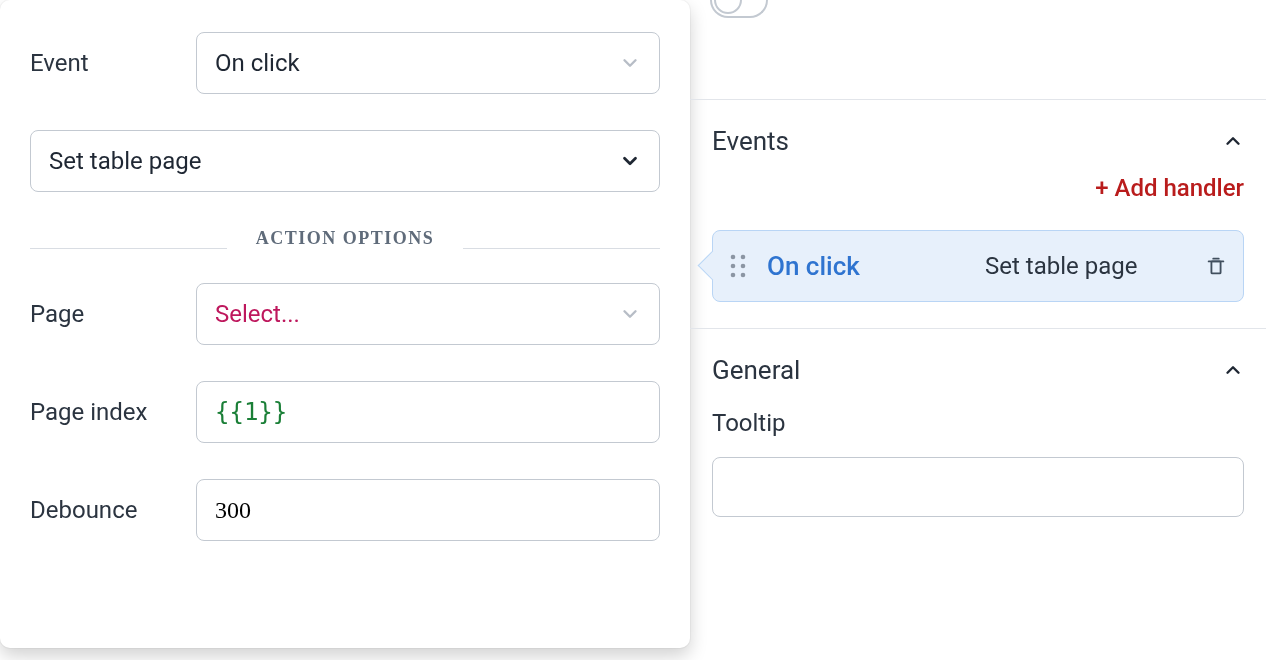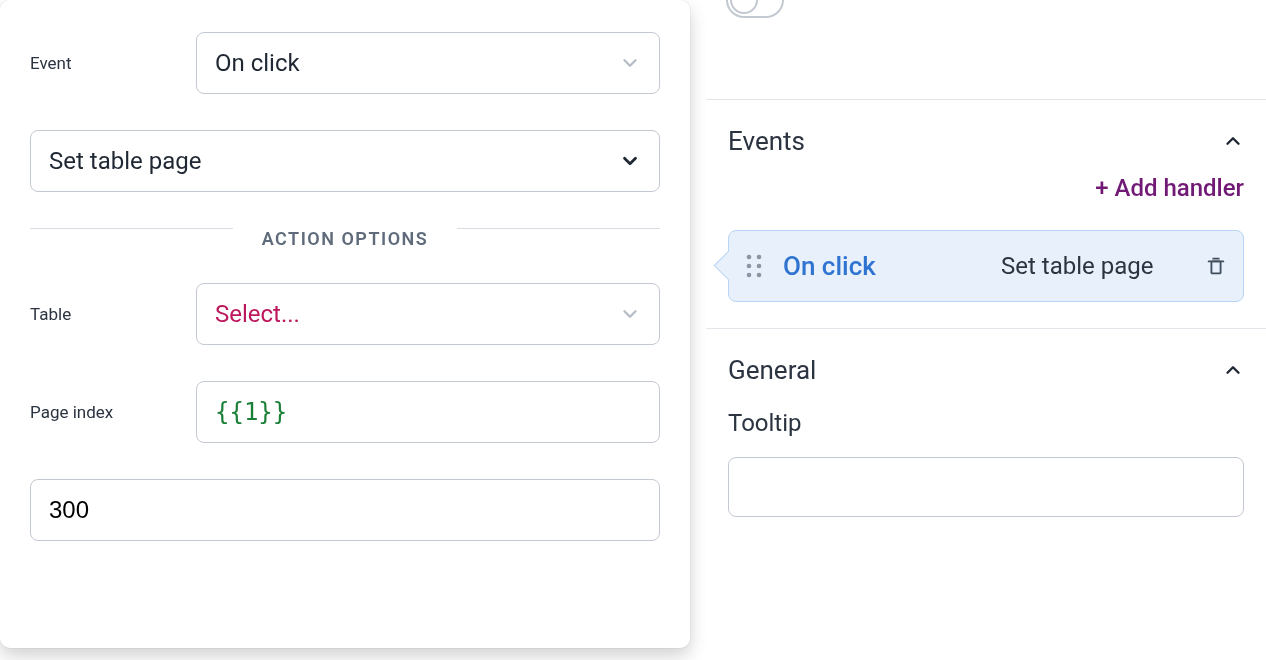--- a/index.html
+++ b/index.html
@@ -26,21 +26,21 @@
       box-shadow: 0 8px 18px rgba(0,0,0,0.18), 0 0 0 1px rgba(0,0,0,0.03);
       padding: 32px 30px 20px 30px;
     }
     .form-row {
       display: flex;
       align-items: center;
       margin-bottom: 36px;
     }
     .form-row .label {
       width: 166px;
-      font-size: 17px;
+      font-size: 24px;
       color: #2b3440;
     }
     .form-row .control {
       flex: 1;
     }
     .select-box, .input-box {
       width: 100%;
       height: 62px;
       border: 1px solid #c3c9d1;
       border-radius: 8px;
@@ -55,54 +55,54 @@
     .select-box .sel-text { flex: 1; }
     .select-box.placeholder .sel-text { color: #be185d; }
     .select-box .caret {
       width: 22px; height: 22px;
       display: flex; align-items: center; justify-content: center;
     }
     .input-box input {
       border: none; outline: none;
       width: 100%;
       font-size: 24px;
-      font-family: Liberation Sans, sans-serif;
+      font-family: Liberation Serif, serif;
       background: transparent;
     }
     .input-box.code {
       font-family: ui-monospace, Menlo, Consolas, monospace;
       color: #1a7f37;
     }
 
     .divider-row {
       display: flex;
-      align-items: flex-start;
+      align-items: flex-end;
       margin: 12px 0 34px 0;
       gap: 29px;
+      font-family: Liberation Serif, serif;
     }
     .divider-row .line {
       flex: 1;
       height: 1px;
       background: #d9dde3;
     }
     .divider-row .dlabel {
       font-size: 18px;
       letter-spacing: 1.5px;
       font-weight: 600;
       color: #5f6b7a;
     }
 
     
     .right-col {
       position: absolute;
       left: 690px;
       top: 0;
       right: 0;
       bottom: 0;
-      padding-left: 16px;
     }
     .toggle-area {
       height: 100px;
       border-bottom: 1px solid #e2e5ea;
       padding-left: 20px;
       padding-top: 0;
     }
     .toggle-pill {
       width: 58px;
       height: 18px; 
@@ -138,21 +138,21 @@
       color: #2b3440;
     }
     .chevron { width:22px; height:22px; display:flex; align-items:center; justify-content:center; }
 
     .add-handler-row {
       display: flex;
       justify-content: flex-end;
       margin-bottom: 28px;
     }
     .add-handler {
-      color: #701a75;
+      color: #b91c1c;
       font-size: 24px;
       font-weight: 500;
       cursor: pointer;
     }
 
     .handler-item {
       position: relative;
       background: #e7f0fb;
       border: 1px solid #b9d5f5;
       border-radius: 8px;
@@ -246,21 +246,21 @@
     </div>
   </div>
 
   <div class="divider-row">
     <div class="line"></div>
     <div class="dlabel">ACTION OPTIONS</div>
     <div class="line"></div>
   </div>
 
   <div class="form-row">
-    <div class="label">Table</div>
+    <div class="label">Page</div>
     <div class="control">
       <div class="select-box placeholder">
         <span class="sel-text">Select...</span>
         <span class="caret">
           <svg width="22" height="22" viewBox="0 0 24 24" fill="none" stroke="#b7bdc6" stroke-width="2.6" stroke-linecap="round" stroke-linejoin="round">
               <polyline points="6 9 12 15 18 9"></polyline>
             </svg>
         </span>
       </div>
     </div>
@@ -269,20 +269,21 @@
   <div class="form-row">
     <div class="label">Page index</div>
     <div class="control">
       <div class="input-box code">
         <span>{{1}}</span>
       </div>
     </div>
   </div>
 
   <div class="form-row" style="margin-bottom:0">
+    <div class="label">Debounce</div>
     <div class="control">
       <div class="input-box">
         <input type="text" value="300" style="">
       </div>
     </div>
   </div>
 
 </div>
 
 <div class="right-col">

